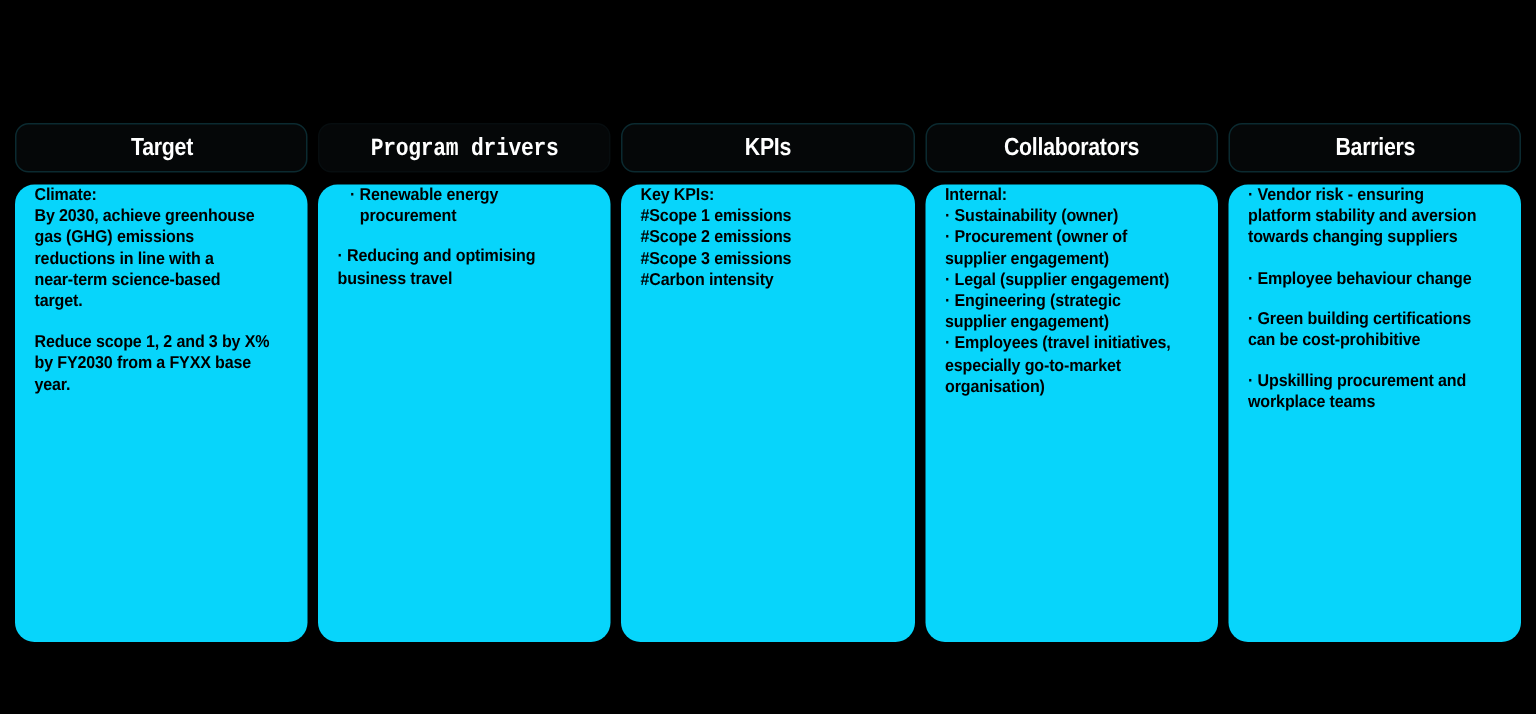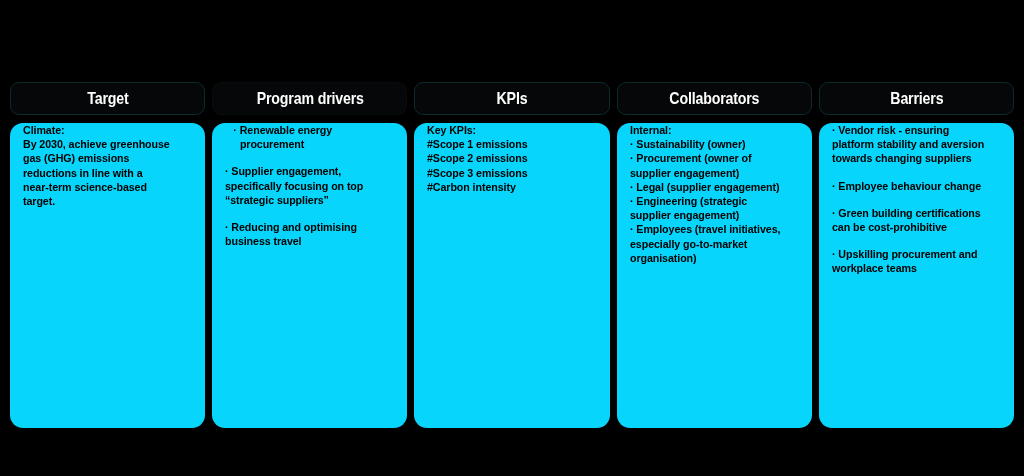--- a/index.html
+++ b/index.html
@@ -53,20 +53,21 @@
     border-radius: 9px;
     background: #050708;
     display: flex;
     align-items: center;
     justify-content: center;
     box-sizing: border-box;
     margin-bottom: 8px;
   }
   .col-header.faint {
     border-color: #070d0f;
+    font-family: Liberation Mono, monospace;
   }
   .col-header-label {
     color: #ffffff;
     font-size: 16.5px;
     font-weight: bold;
     letter-spacing: -0.2px;
     white-space: nowrap;
     transform: scaleX(0.86);
     transform-origin: center;
   }
@@ -116,35 +117,35 @@
         </div>
         <div class="col-card">
           <div class="block">
             <div class="line heading">Climate:</div>
             <div class="line">By 2030, achieve greenhouse</div>
             <div class="line">gas (GHG) emissions</div>
             <div class="line">reductions in line with a</div>
             <div class="line">near-term science-based</div>
             <div class="line">target.</div>
           </div>
+          <div class="block">
+            <div class="line">Reduce scope 1, 2 and 3 by X%</div>
+            <div class="line">by FY2030 from a FYXX base</div>
+            <div class="line">year.</div>
+          </div>
         </div>
       </div>
       <div class="column">
         <div class="col-header faint">
           <span class="col-header-label">Program drivers</span>
         </div>
         <div class="col-card">
           <div class="block">
             <div class="line indent">· Renewable energy</div>
             <div class="line indent" style="padding-left: 16px;">procurement</div>
-          </div>
-          <div class="block">
-            <div class="line">· Supplier engagement,</div>
-            <div class="line">specifically focusing on top</div>
-            <div class="line">“strategic suppliers”</div>
           </div>
           <div class="block">
             <div class="line">· Reducing and optimising</div>
             <div class="line">business travel</div>
           </div>
         </div>
       </div>
       <div class="column">
         <div class="col-header">
           <span class="col-header-label">KPIs</span>

